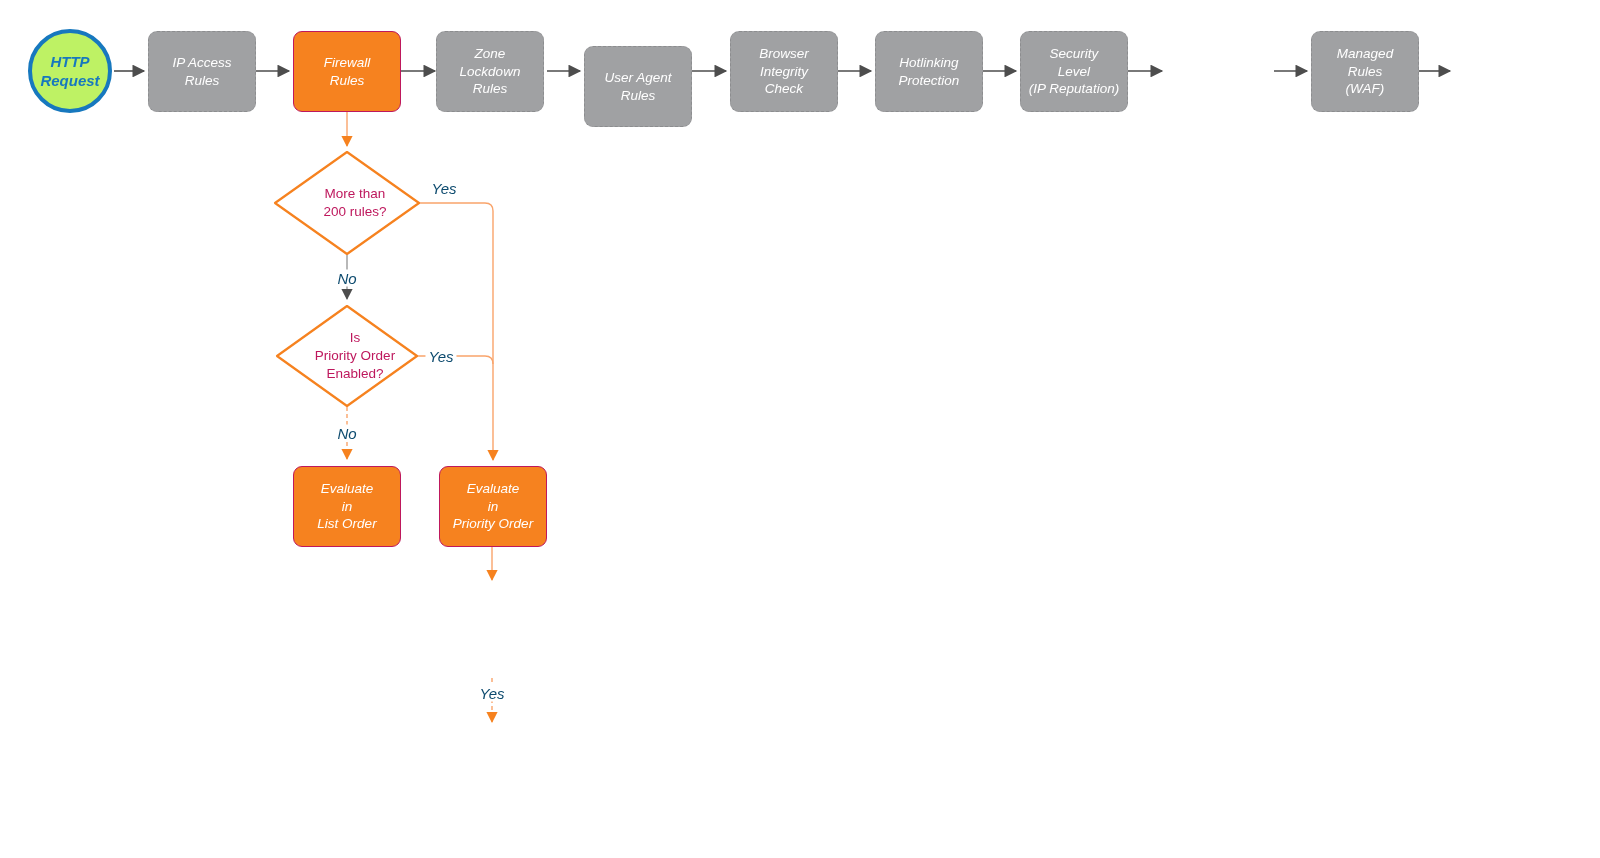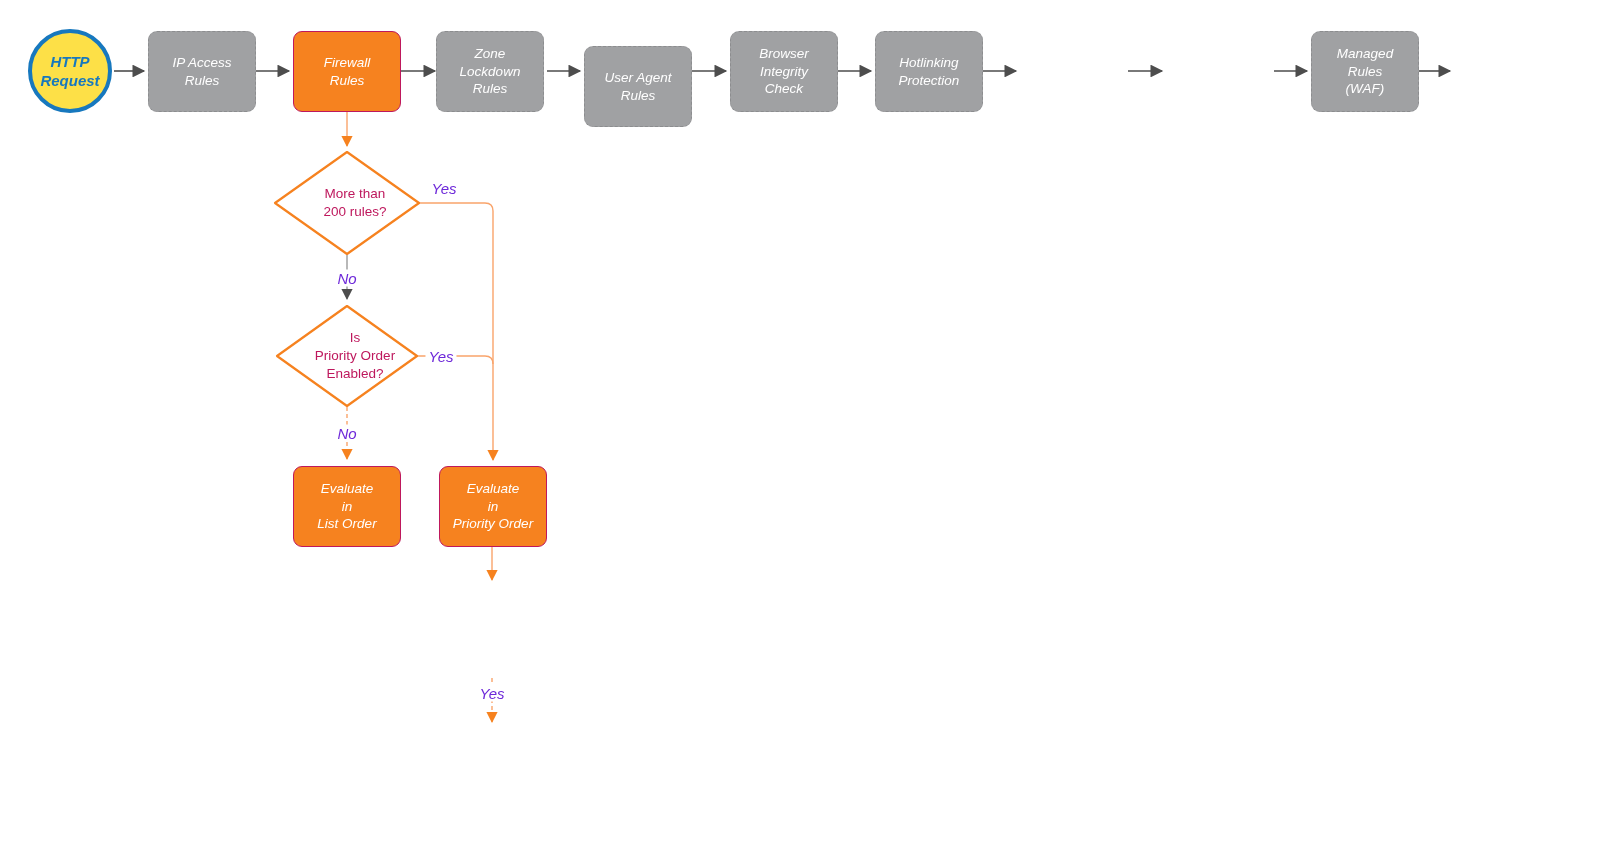--- a/index.html
+++ b/index.html
@@ -25,40 +25,40 @@
   .pnode.orange{background:var(--accent-orange);border:1px solid #be185d;}
 
   .terminal{
     position:absolute;border-radius:50%;
     display:flex;align-items:center;justify-content:center;text-align:center;
     font-style:italic;font-weight:bold;font-size:15px;line-height:19px;
     white-space:pre-line;
   }
   .terminal.start{
     left:28px;top:29px;width:76px;height:76px;
-    background:#fde047;border:4px solid var(--brand-blue);color:var(--brand-blue);
+    background:#bef264;border:4px solid var(--brand-blue);color:var(--brand-blue);
   }
   .terminal.end{
     left:1454px;top:30px;width:82px;height:82px;
     background:var(--brand-blue);color:#fff;font-size:14px;line-height:18px;
   }
 
   .diamond{position:absolute;}
   .diamond svg{position:absolute;left:0;top:0;}
   .diamond polygon{fill:#fff;stroke:var(--accent-orange);stroke-width:2.2;stroke-linejoin:round;}
   .diamond .dtext{
     position:absolute;left:8px;top:0;width:100%;height:100%;
     display:flex;align-items:center;justify-content:center;text-align:center;
     font-size:13.5px;line-height:18px;color:#be185d;white-space:pre-line;
   }
 
   .edge-label{
     position:absolute;transform:translate(-50%,-50%);
     background:#fff;padding:0 3px;
-    font-style:italic;font-size:15px;color:#6d28d9;
+    font-style:italic;font-size:15px;color:#0c4a6e;
   }
 </style>
 </head>
 <body>
 
 <div id="stage">
 
   <svg id="wires" width="1600" height="858" viewBox="0 0 1600 858" aria-hidden="true">
     <defs>
       <marker id="ag" viewBox="0 0 10 10" refX="9" refY="5" markerWidth="10" markerHeight="8" orient="auto">
@@ -105,20 +105,23 @@
   <div class="pnode gray" style="left:436px;top:31px">Zone
 Lockdown
 Rules</div>
   <div class="pnode gray" style="left:584px;top:46px">User Agent
 Rules</div>
   <div class="pnode gray" style="left:730px;top:31px">Browser
 Integrity
 Check</div>
   <div class="pnode gray" style="left:875px;top:31px">Hotlinking
 Protection</div>
+  <div class="pnode gray" style="left:1020px;top:31px">Security
+Level
+(IP Reputation)</div>
   <div class="pnode gray" style="left:1311px;top:31px">Managed
 Rules
 (WAF)</div>
 
   <div class="diamond" style="left:273px;top:150px;width:148px;height:106px">
     <svg width="148" height="106">
       <polygon points="74,2 146,53 74,104 2,53"></polygon>
     </svg>
     <div class="dtext">More than
 200 rules?</div>

